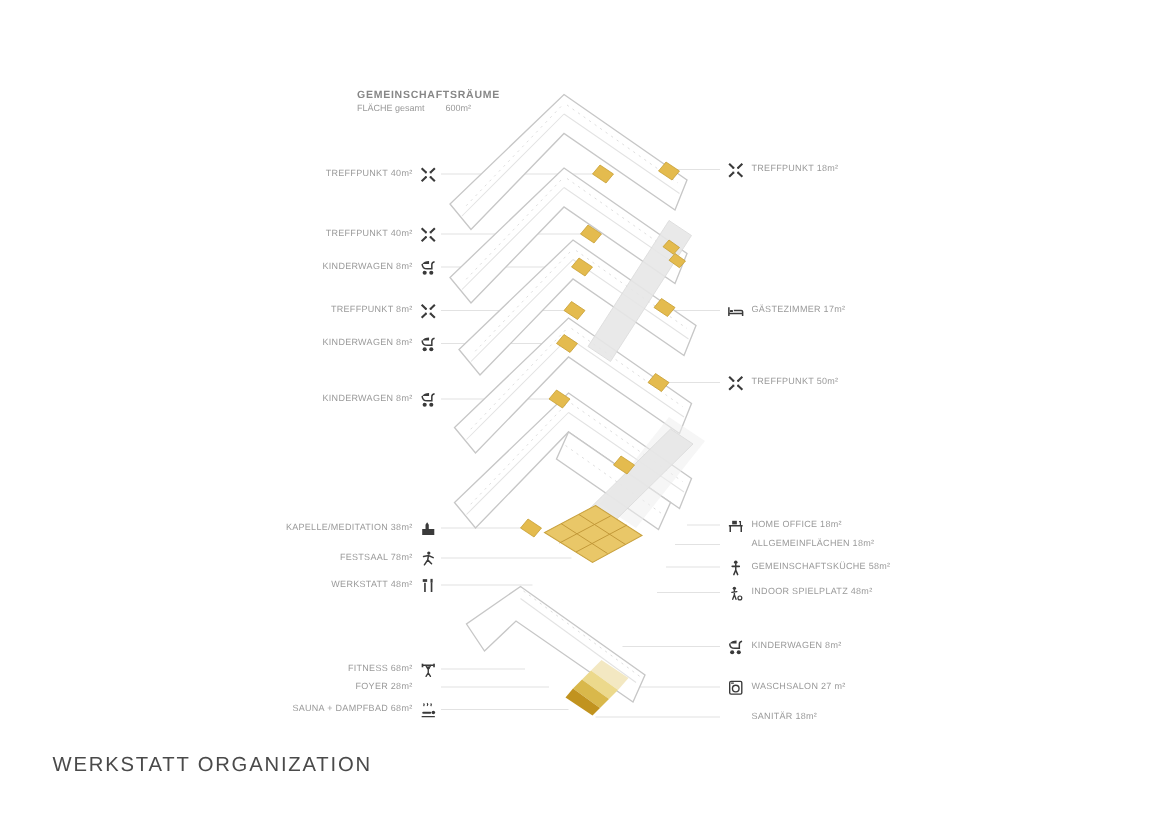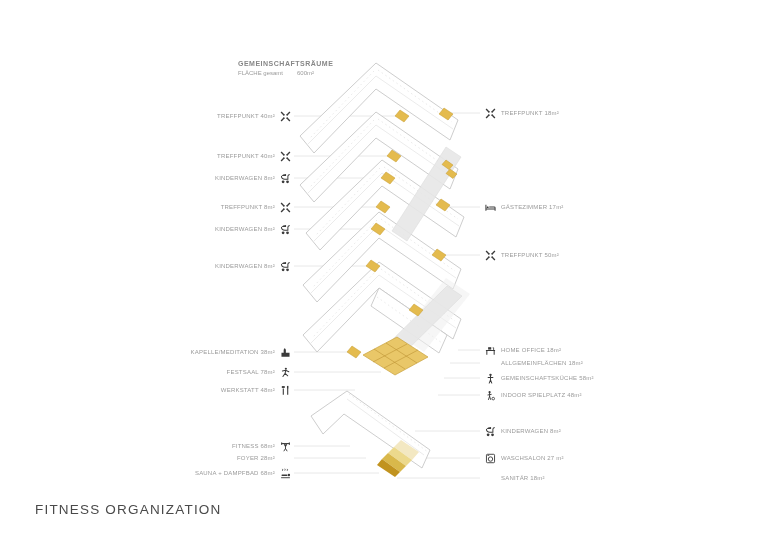--- a/index.html
+++ b/index.html
@@ -330,14 +330,14 @@
           <path d="M2.6,2.6 L4.6,2.6" stroke="#3A3A3A" stroke-width="0.9"></path>
         </svg>
       </span>
     <span class="ltext">WASCHSALON 27 m²</span>
   </div>
   <div class="lrow right" style="top:472px">
     <span class="islot"></span>
     <span class="ltext">SANITÄR 18m²</span>
   </div>
 
-  <div class="footer">FITNESS ORGANIZATION</div>
+  <div class="footer">WERKSTATT ORGANIZATION</div>
 </div>
 
 </body></html>

